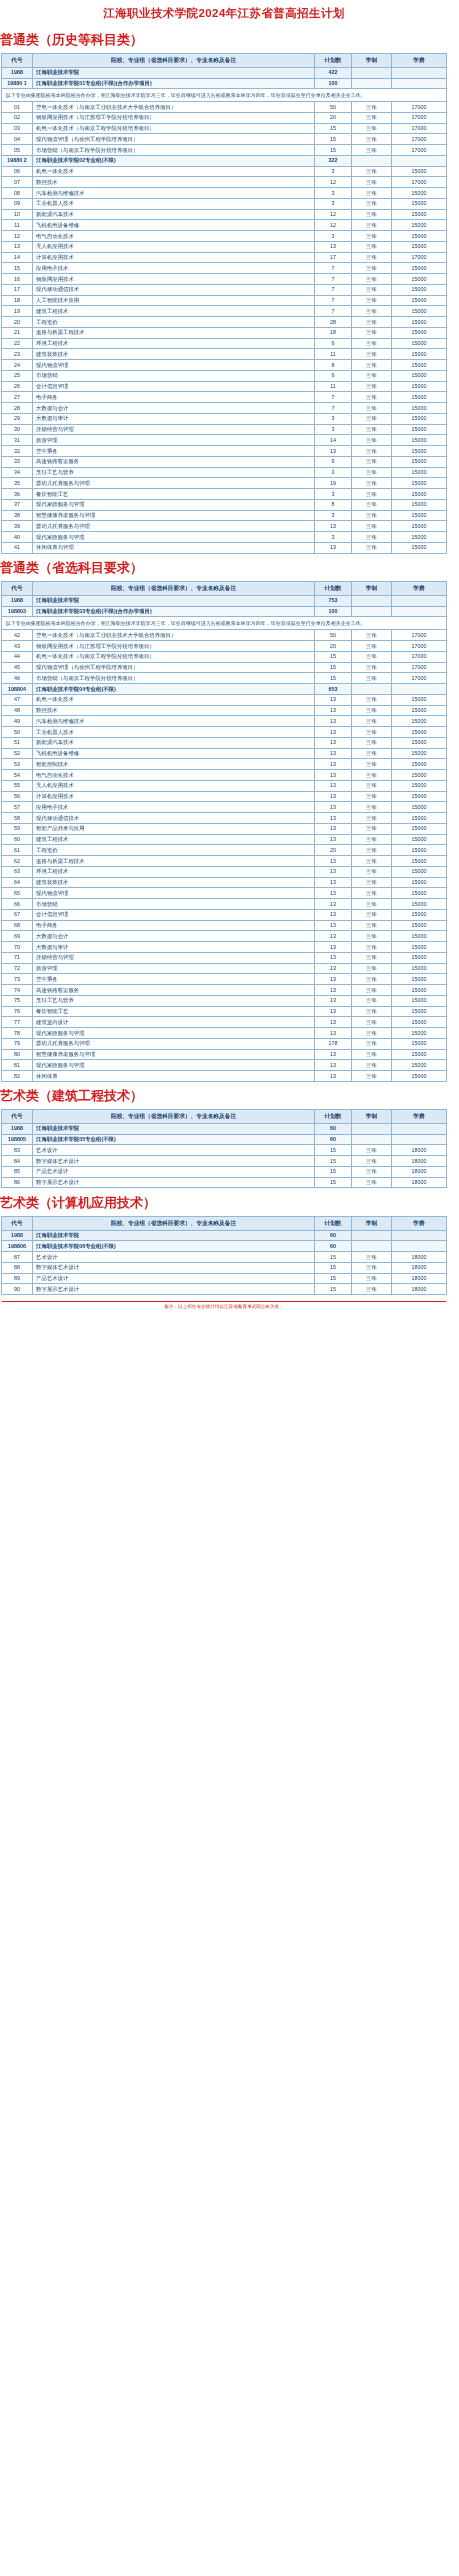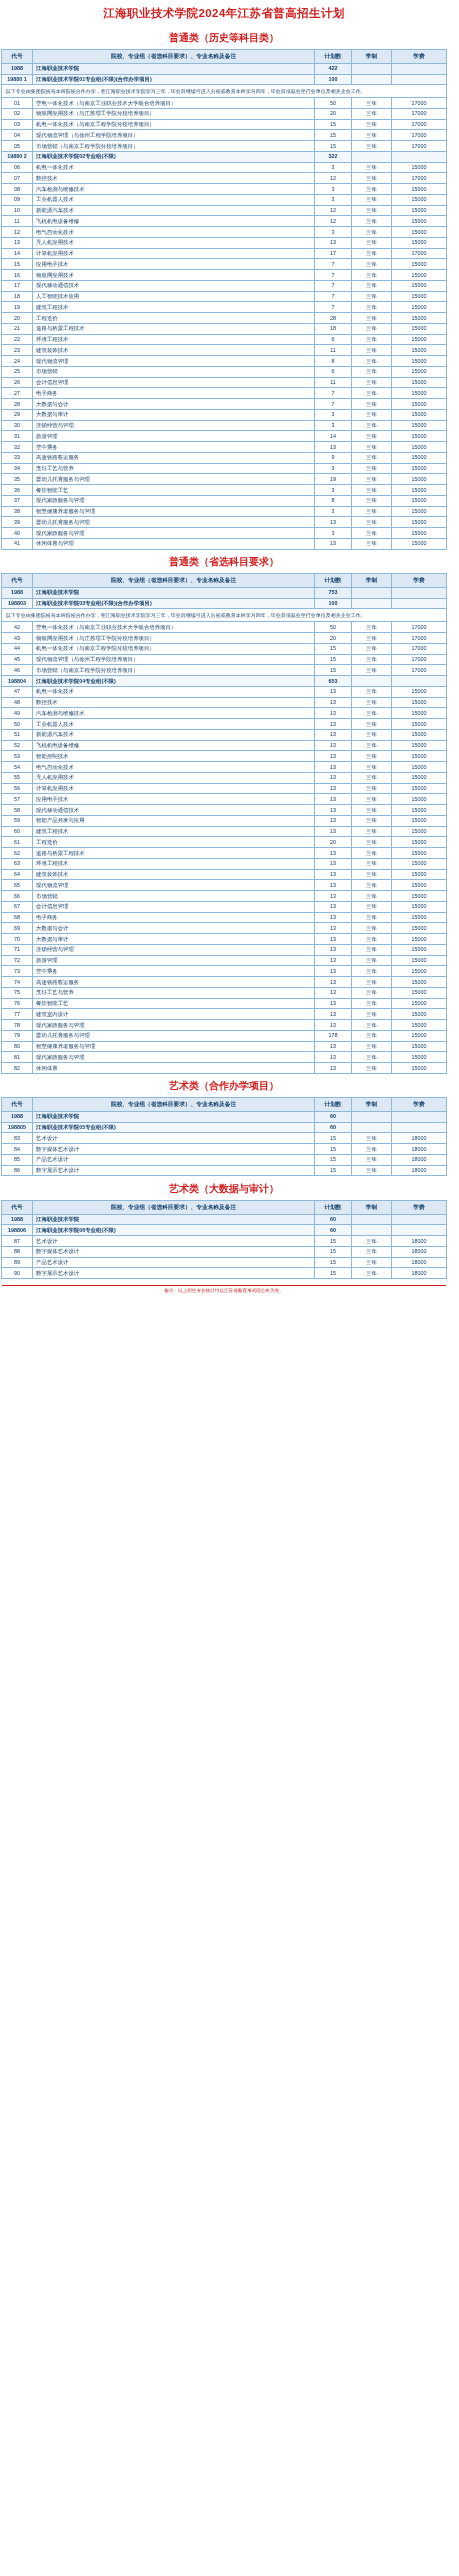--- a/index.html
+++ b/index.html
@@ -14,23 +14,23 @@
   .page{width:448px;padding:0 0 7.7px 0;box-sizing:border-box;}
   .main-title{
     text-align:center;
     color:#d11f1f;
     font-size:11.5px;
     font-weight:bold;
     letter-spacing:0.4px;
     padding:6.1px 0 4.6px 0;
   }
   .section-title{
-    text-align:center;
+    text-align:left;
     color:#d11f1f;
-    font-size:10px;
+    font-size:13px;
     font-weight:bold;
     padding:5.4px 0 3.8px 0;
   }
   table{
     border-collapse:collapse;
     width:444px;
     margin:0 auto;
     table-layout:fixed;
   }
   col.c-code{width:31px;}
@@ -749,21 +749,21 @@
           </tr>
           <tr class="data-row">
             <td class="code">82</td>
             <td class="name">休闲体育</td>
             <td class="num">13</td>
             <td class="num">三年</td>
             <td class="num">15000</td>
           </tr>
         </tbody>
       </table>
-      <div class="section-title">艺术类（合作办学项目）</div>
+      <div class="section-title">艺术类（建筑工程技术）</div>
       <table>
         <colgroup>
           <col class="c-code">
           <col class="c-name">
           <col class="c-plan">
           <col class="c-credit">
           <col class="c-fee">
         </colgroup>
         <thead>
           <tr>
@@ -812,21 +812,21 @@
           </tr>
           <tr class="data-row">
             <td class="code">86</td>
             <td class="name">数字展示艺术设计</td>
             <td class="num">15</td>
             <td class="num">三年</td>
             <td class="num">18000</td>
           </tr>
         </tbody>
       </table>
-      <div class="section-title">艺术类（大数据与审计）</div>
+      <div class="section-title">艺术类（计算机应用技术）</div>
       <table>
         <colgroup>
           <col class="c-code">
           <col class="c-name">
           <col class="c-plan">
           <col class="c-credit">
           <col class="c-fee">
         </colgroup>
         <thead>
           <tr>

